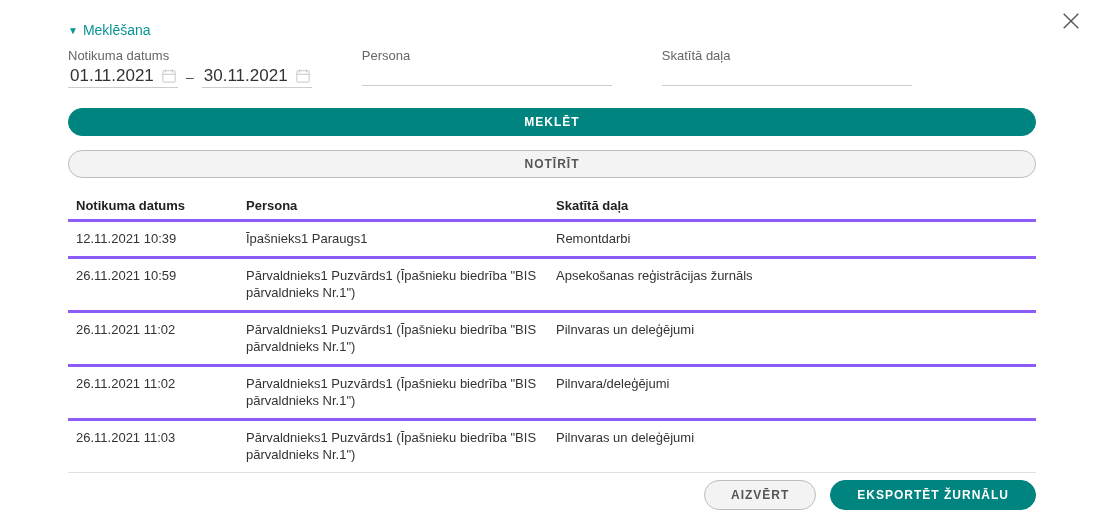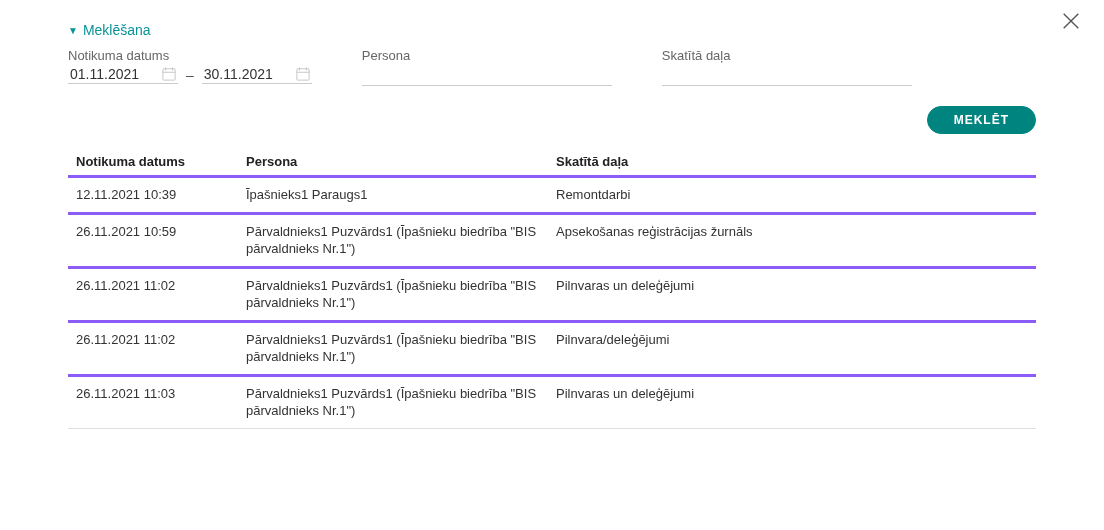--- a/index.html
+++ b/index.html
@@ -8,26 +8,26 @@
   .close-btn { position:absolute; top:10px; right:22px; cursor:pointer; }
   .close-btn svg { width:22px; height:22px; stroke:#555; stroke-width:1.5; }
 
   .collapse-header { display:flex; align-items:center; font-size:14px; color:#0a9396; margin:12px 0 10px 0; cursor:pointer; }
   .collapse-header .tri { margin-right:5px; font-size:10px; color:#0a9396; }
 
   .filters { display:flex; gap:50px; }
   .filter-col { display:flex; flex-direction:column; }
   .filter-label { font-size:13px; color:#666; margin-bottom:2px; }
   .date-range { display:flex; align-items:center; gap:8px; }
-  .date-input { display:flex; align-items:center; justify-content:space-between; border-bottom:1px solid #ccc; width:110px; padding:1px 2px; font-size:14px; color:#333; cursor:pointer; }
+  .date-input { display:flex; align-items:center; justify-content:space-between; border-bottom:1px solid #ccc; width:110px; padding:1px 2px; font-size:17px; color:#333; cursor:pointer; }
   .date-input .cal-icon { width:14px; height:14px; }
   .date-range .dash { color:#555; font-size:14px; }
   .line-input { border:0; border-bottom:1px solid #ccc; background:transparent; font-size:14px; padding:2px 0; width:250px; outline:none; }
 
-  .btn-row { display:flex; gap:14px; justify-content:flex-end; margin-top:20px; }
+  .btn-row { display:flex; gap:14px; justify-content:flex-end; margin-top:20px;flex-direction:column; }
   .btn { border-radius:16px; padding:6px 26px; font-size:12px; letter-spacing:1px; cursor:pointer; font-family:inherit; }
   .btn-primary { background:#00847f; color:#fff; border:1px solid #00847f; font-weight:700; }
   .btn-secondary { background:#f3f3f3; color:#555; border:1px solid #bdbdbd; font-weight:700; }
 
   table.tbl { width:100%; border-collapse:collapse; margin-top:14px; font-size:13px; }
   .tbl th { text-align:left; font-weight:700; padding:6px 8px; border-bottom:2px solid #bfbfbf; color:#222; }
   .tbl td { padding:8px 8px; border-top:3px solid #8b5cf6; vertical-align:top; color:#333; line-height:1.35; }
   .tbl tbody tr:last-child td { border-bottom:1px solid #e0e0e0;margin-left:28px; }
 
   .footer { position:absolute; bottom:20px; right:68px; display:flex; gap:14px; }
@@ -84,20 +84,21 @@
     </div>
 
     <div class="filter-col">
       <span class="filter-label">Skatītā daļa</span>
       <input class="line-input" value="" style="">
     </div>
   </div>
 
   <div class="btn-row">
     <button class="btn btn-primary">MEKLĒT</button>
+    <button class="btn btn-secondary">NOTĪRĪT</button>
   </div>
 
   <table class="tbl">
     <colgroup>
         <col style="width:170px">
         <col style="width:310px">
         <col>
       </colgroup>
     <thead>
       <tr>
@@ -128,14 +129,18 @@
           <td>Pilnvara/deleģējumi</td>
         </tr>
         <tr>
           <td>26.11.2021 11:03</td>
           <td>Pārvaldnieks1 Puzvārds1 (Īpašnieku biedrība "BIS pārvaldnieks Nr.1")</td>
           <td>Pilnvaras un deleģējumi</td>
         </tr>
       </tbody>
   </table>
 
+  <div class="footer">
+    <button class="btn btn-secondary">AIZVĒRT</button>
+    <button class="btn btn-primary">EKSPORTĒT ŽURNĀLU</button>
+  </div>
 
 </div>
 
 </body></html>

